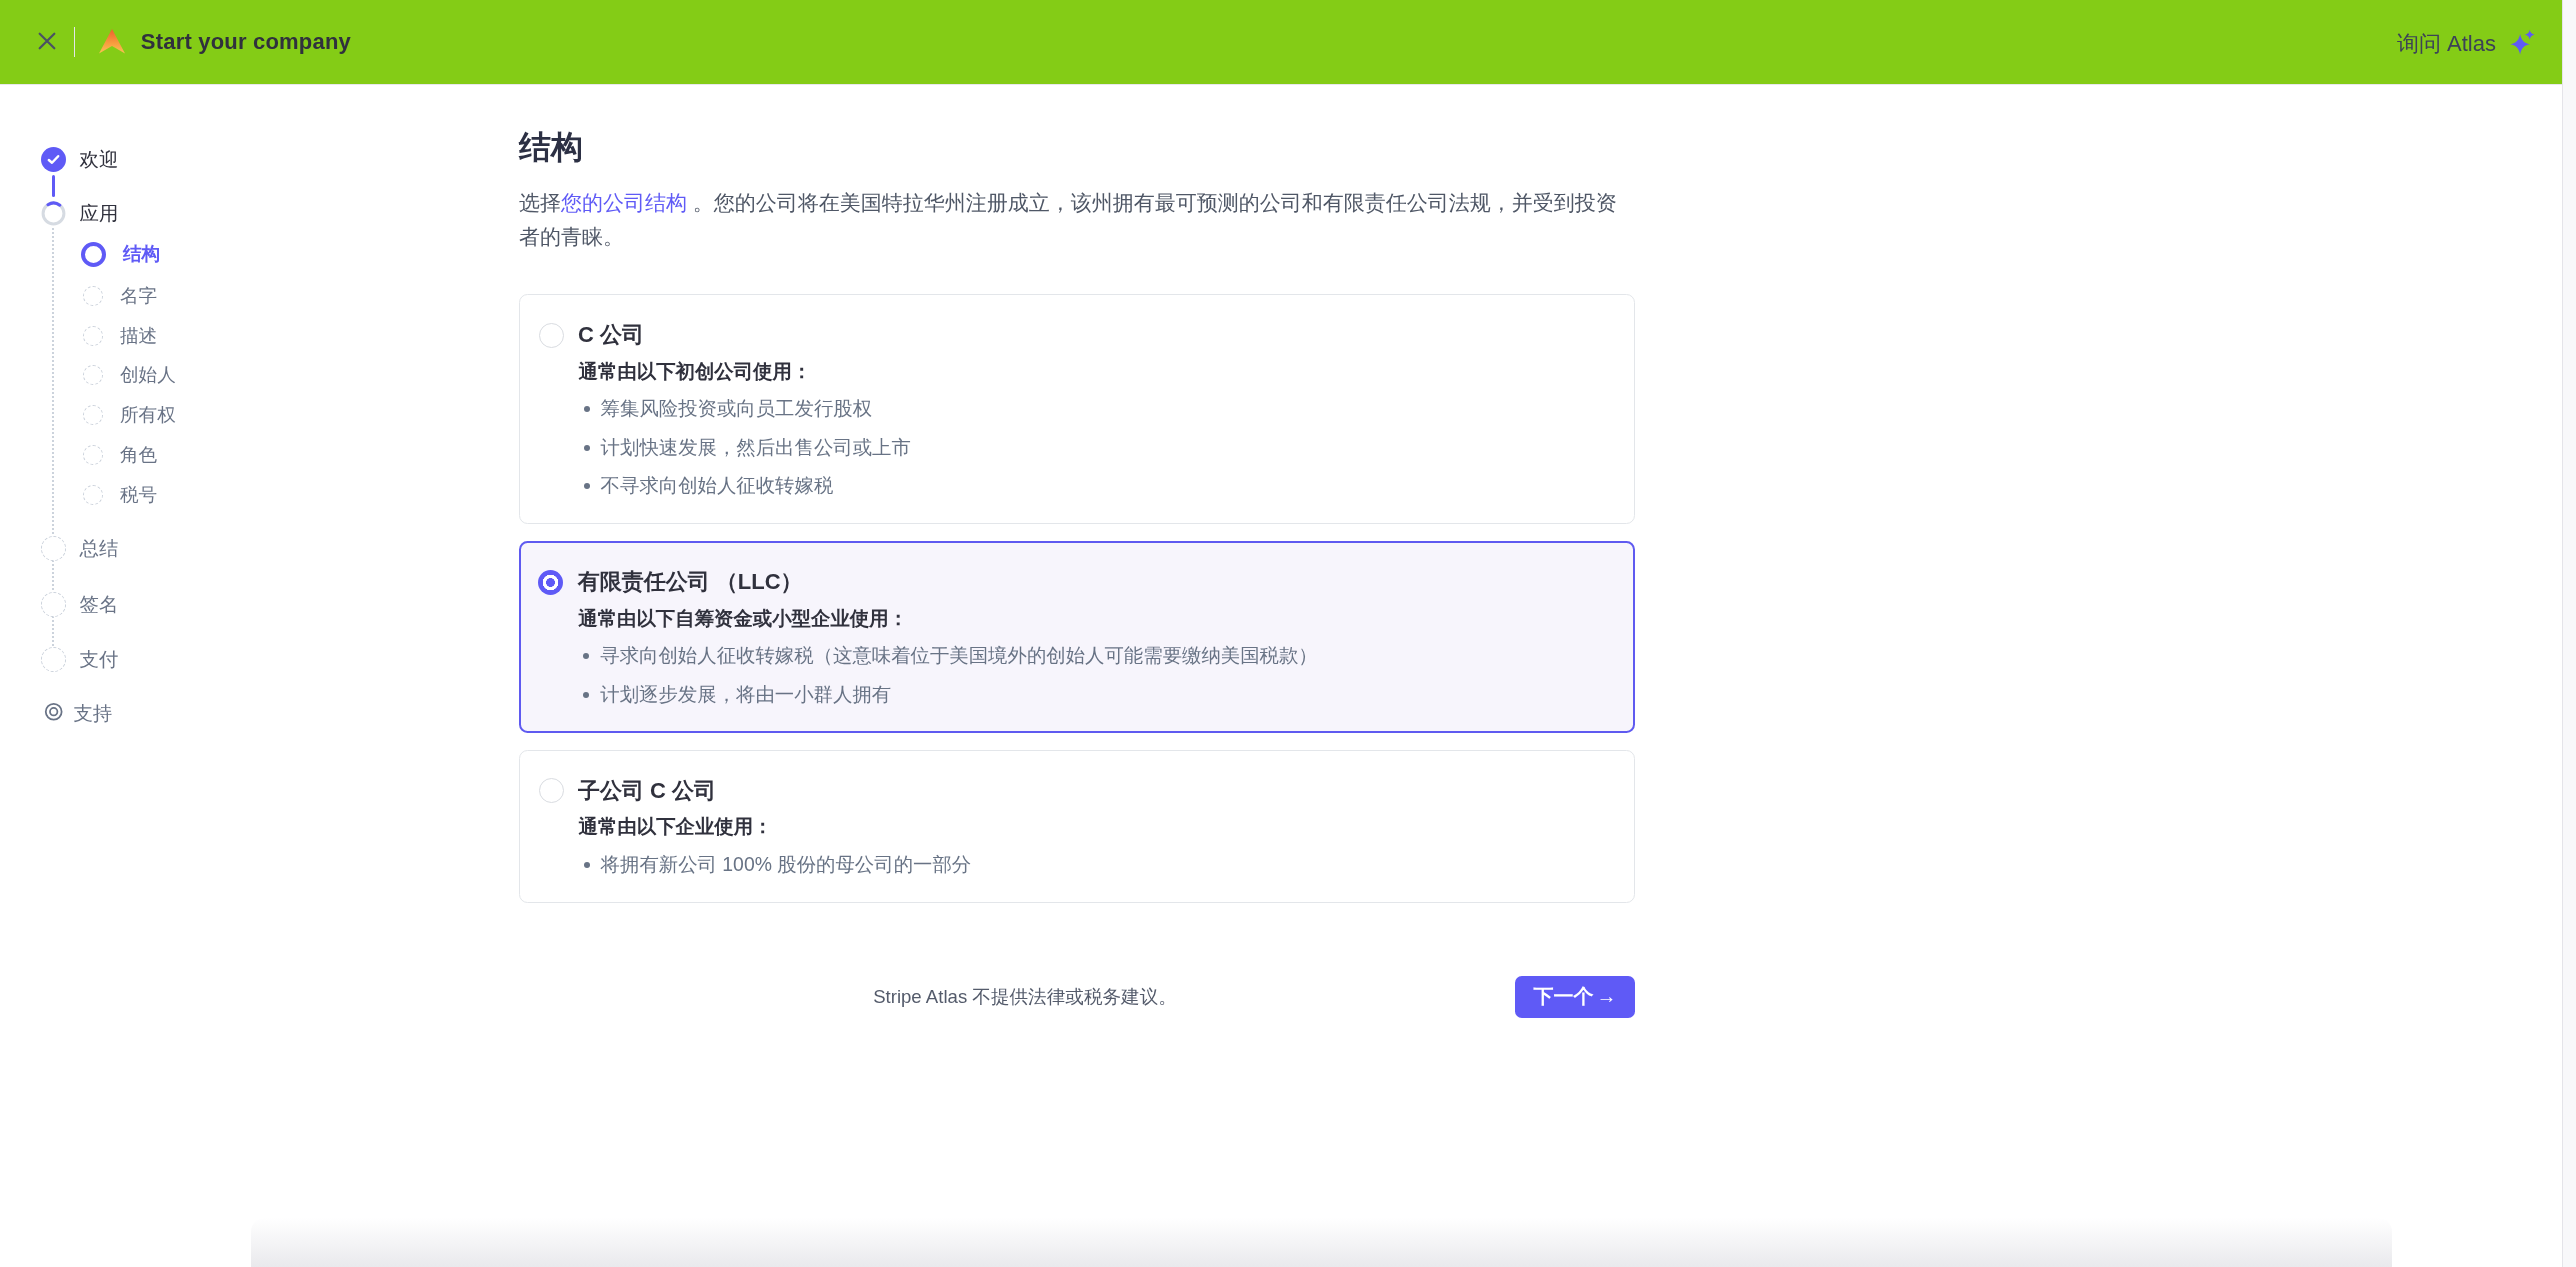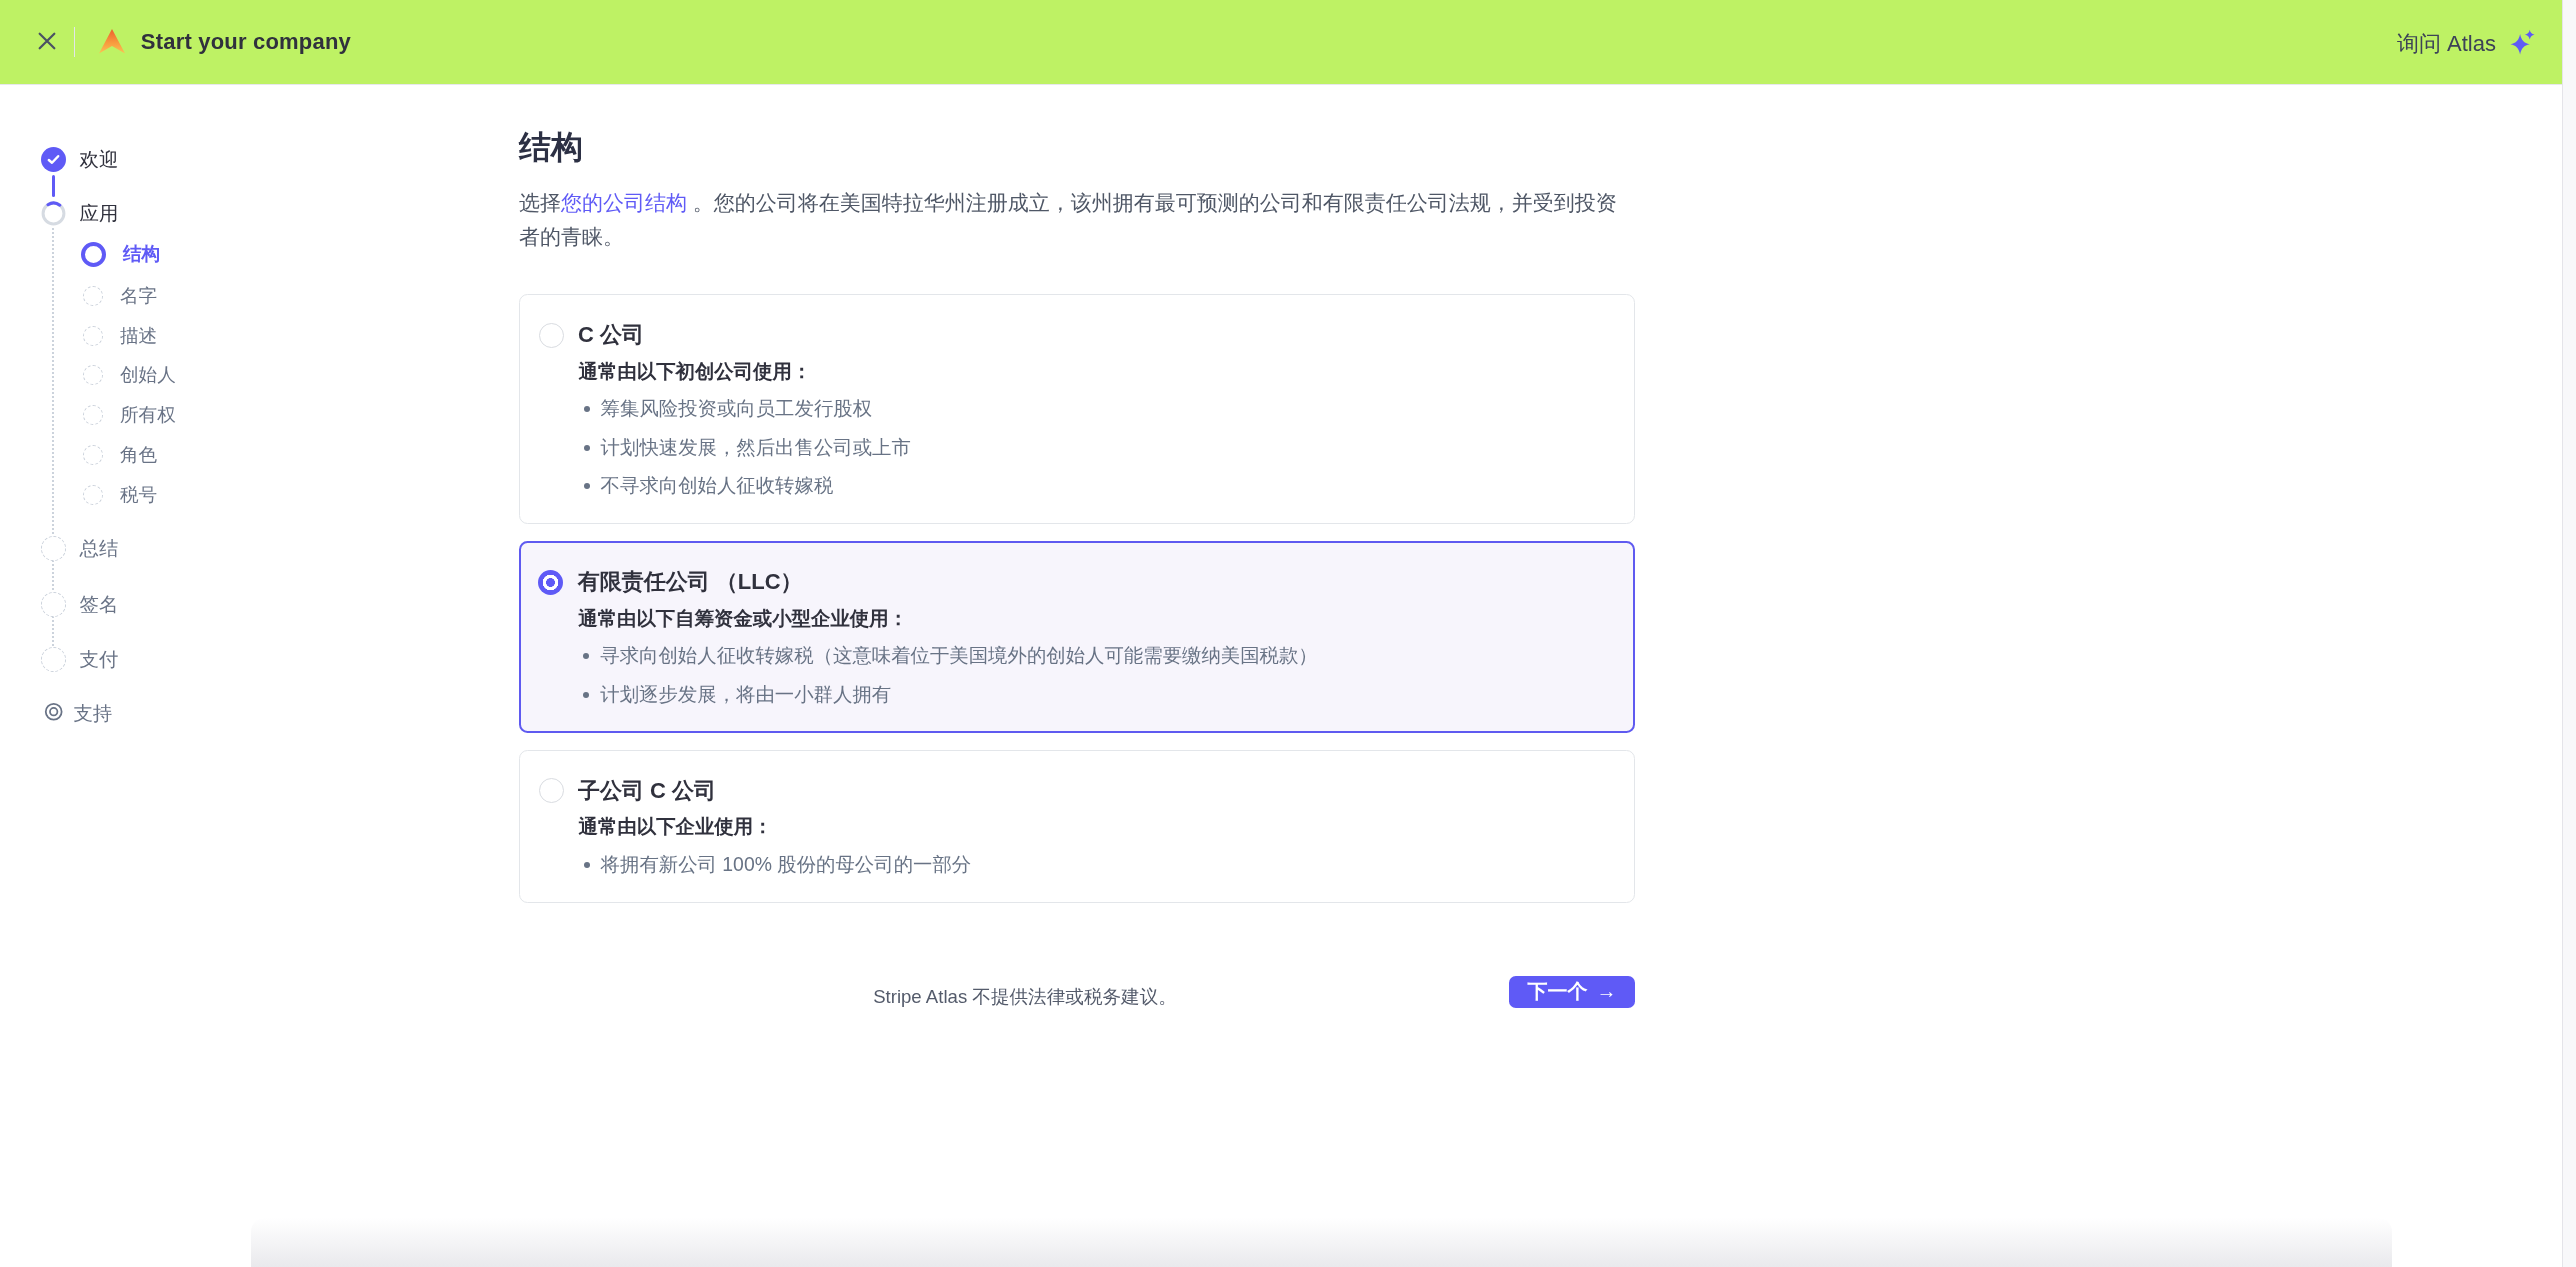--- a/index.html
+++ b/index.html
@@ -2,21 +2,21 @@
 <html style="font-size:13.5px"><head>
 <meta charset="utf-8">
 <style>
   * { margin:0; padding:0; box-sizing:border-box; }
   html,body { width:2576px; height:1267px; }
   body {
     font-family:"Liberation Sans","DejaVu Sans",sans-serif;
     background:#ffffff; color:#30313d; overflow:hidden; position:relative;
   }
   
-  .header{position:absolute;left:0;top:0;width:2576px;height:85px;background:#bef264;
+  .header{position:absolute;left:0;top:0;width:2576px;height:85px;background:#84cc16;
     border-bottom:0.8px solid #e7e8ec;display:flex;align-items:center;z-index:5;}
   .close-btn{margin-left:30px;width:34px;height:34px;display:flex;align-items:center;justify-content:center;
     cursor:pointer;border:none;background:none;}
   .hdr-divider{width:0.8px;height:30px;background:#e3e5e9;margin-left:10px;}
   .logo{margin-left:20px;width:34px;height:34px;display:flex;align-items:center;justify-content:center;}
   .hdr-title{margin-left:12px;font-size:22px;font-weight:700;color:#30313d;letter-spacing:0.2px;}
   .hdr-right{position:absolute;right:39px;top:0;height:88px;display:flex;align-items:center;gap:12px;cursor:pointer;background:none;border:none;}
   .ask-label{font-size:22px;font-weight:500;color:#3c4257;}
   
   .scrollbar-track{position:absolute;right:0;top:0;width:14.4px;height:1267px;background:#f8f8fa;border-left:0.8px solid #e4e4e9;z-index:6;}
@@ -50,22 +50,22 @@
   .card-title{margin-left:14.4px;font-size:22px;font-weight:700;color:#30313d;}
   .card-body{margin-left:40px;}
   .card-subtitle{margin-top:8.5px;font-size:19.4px;font-weight:700;color:#30313d;line-height:24px;}
   .card-bullets{margin-top:13.5px;list-style:none;}
   .card-bullets li{position:relative;padding-left:22px;font-size:19.4px;line-height:25px;color:#687385;margin-top:13.5px;}
   .card-bullets li:first-child{margin-top:8px;}
   .card-bullets li::before{content:"";position:absolute;left:5px;top:10px;width:6px;height:6px;border-radius:50%;background:#687385;}
   
   .footer-row{margin-top:73px;position:relative;height:42px;display:flex;align-items:center;justify-content:center;}
   .disclaimer{font-size:18.6px;color:#545b6b;transform:translateX(-52px);}
-  .next-btn{position:absolute;right:0;top:0;height:32px;min-width:107px;padding:0 18.6px;border:none;border-radius:6.8px;
-    background:var(--accent);color:#fff;font-size:20px;font-weight:600;display:flex;align-items:center;justify-content:center;gap:9px;cursor:pointer;
+  .next-btn{position:absolute;right:0;top:0;height:42px;min-width:107px;padding:0 18.6px;border:none;border-radius:6.8px;
+    background:var(--accent);color:#fff;font-size:20px;font-weight:600;display:flex;align-items:center;justify-content:center;gap:3px;cursor:pointer;
     font-family:inherit;}
   
   .bottom-sheet{position:absolute;left:251px;top:1218px;width:2141px;height:49px;
     border-radius:13.5px 13.5px 0 0;background:linear-gradient(180deg,#ffffff 0%,#f3f3f5 55%,#e9e9ec 100%);}
   :root{--accent:#5f5af6;}
 </style>
 </head>
 <body>
 
 <div class="header">

